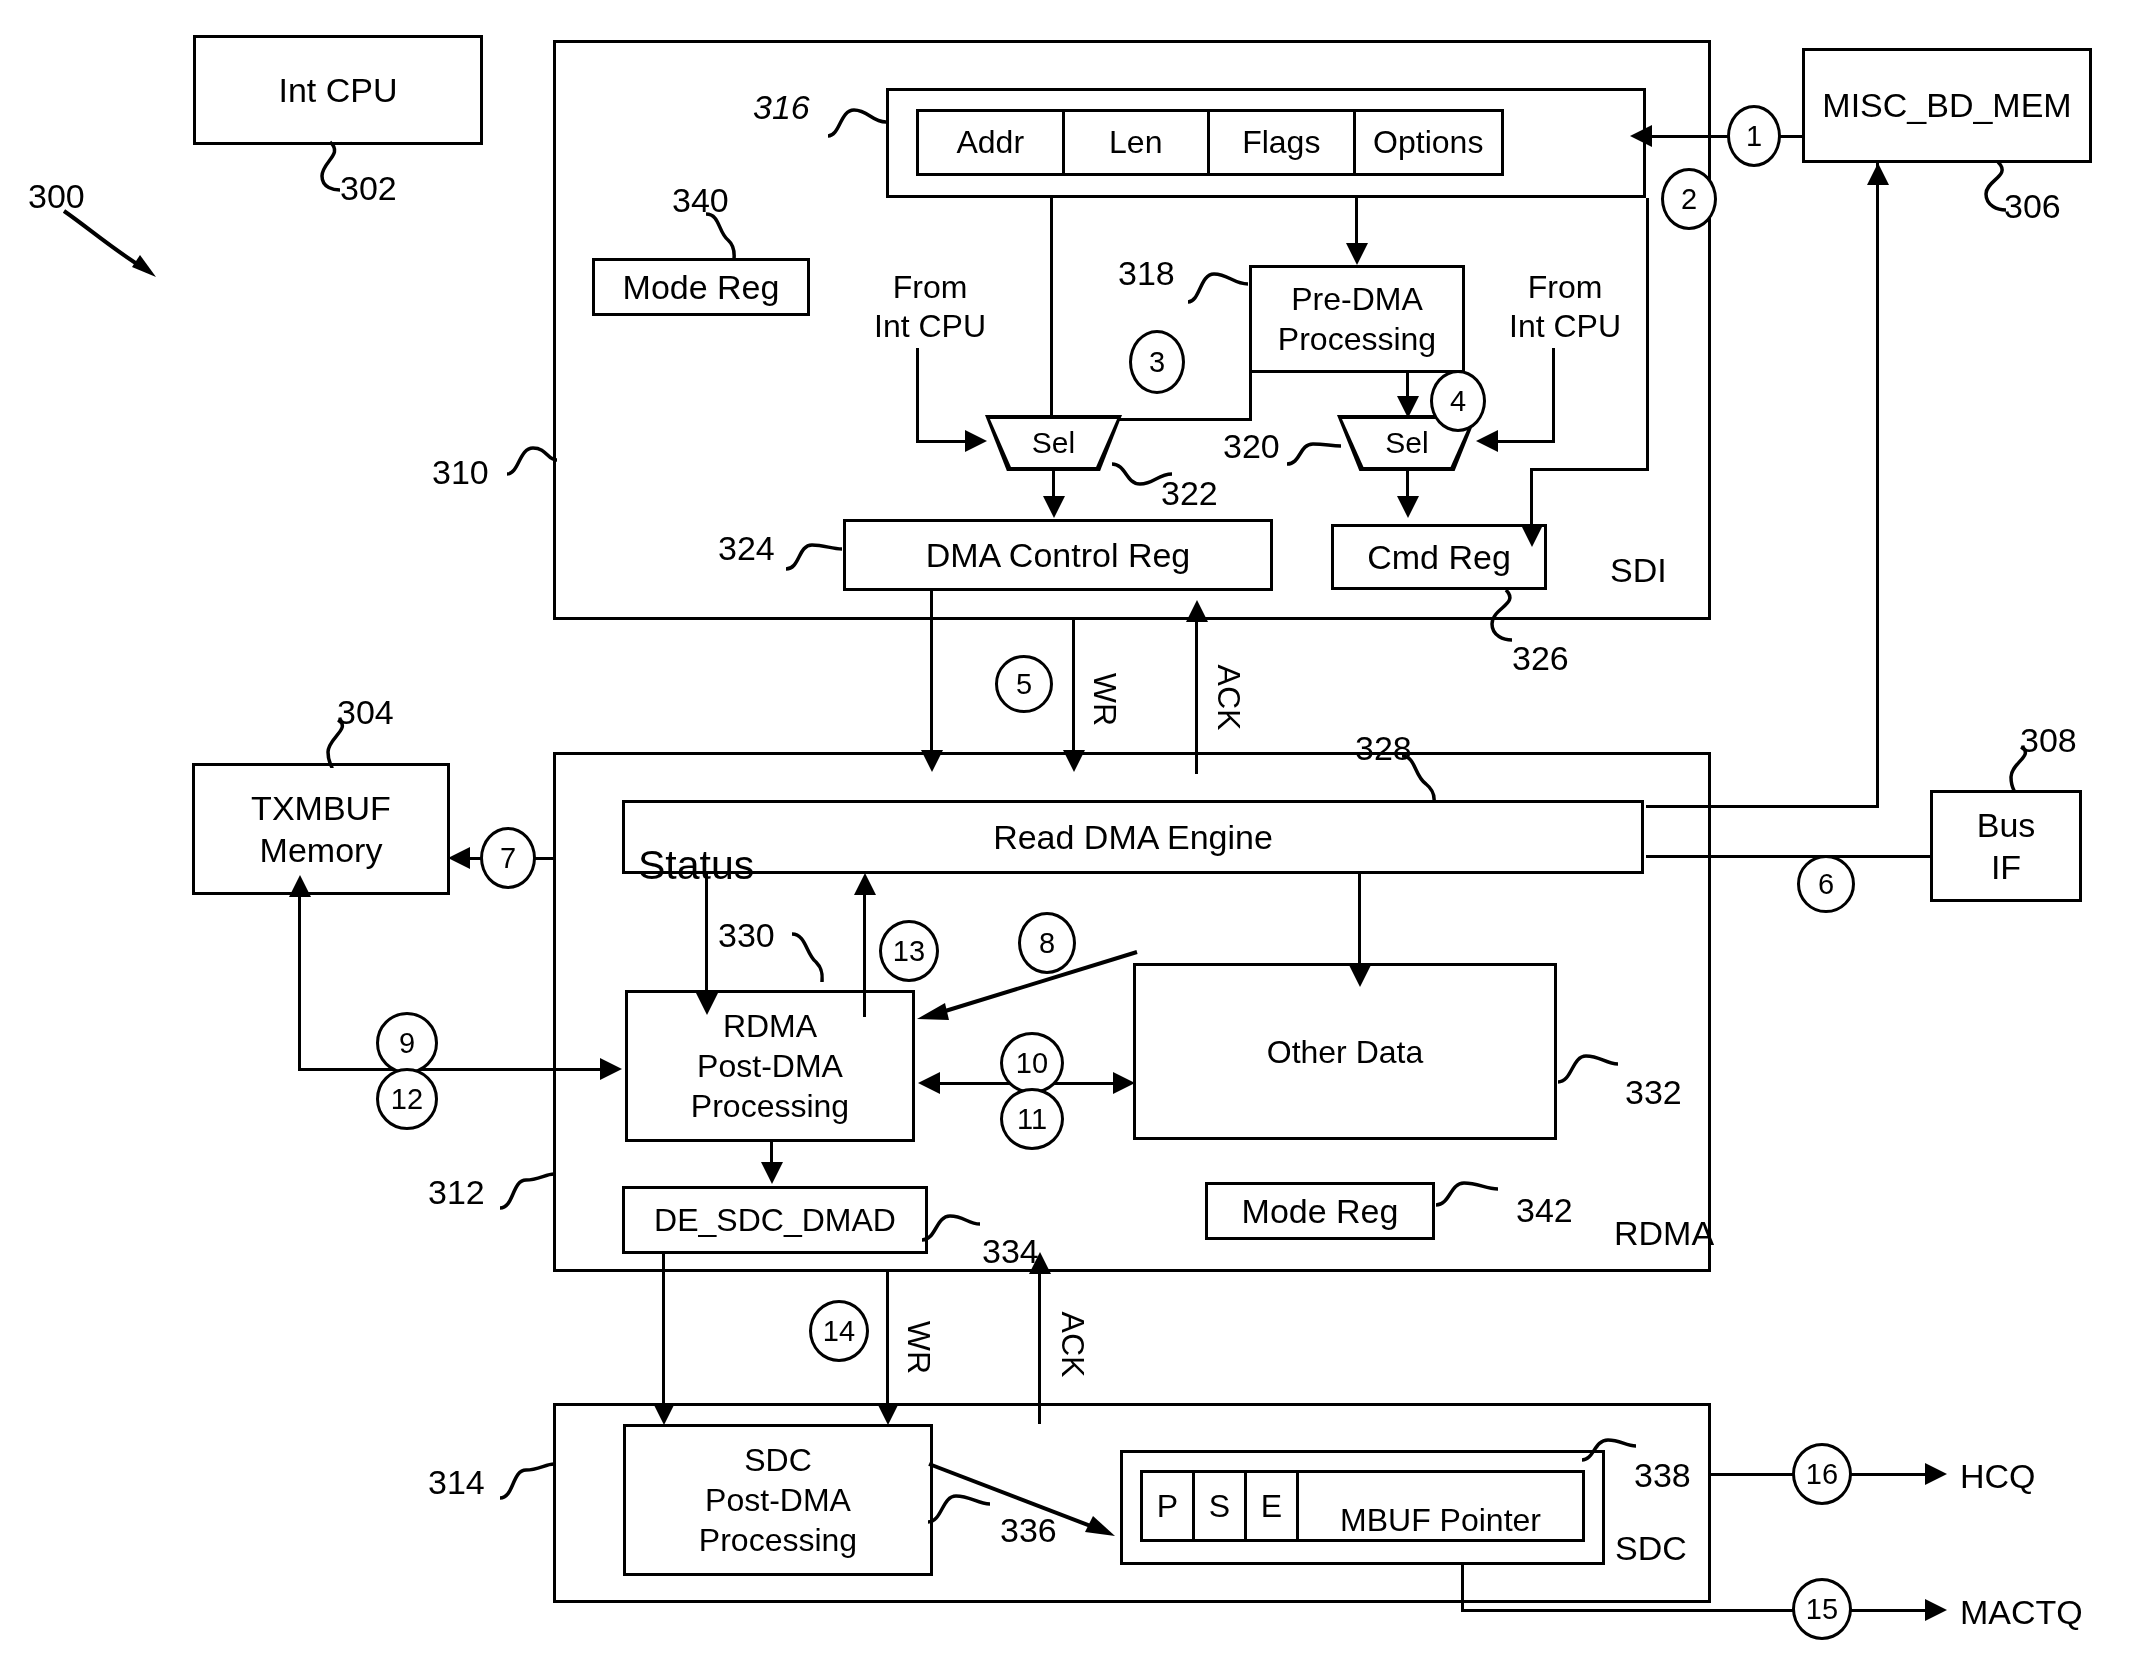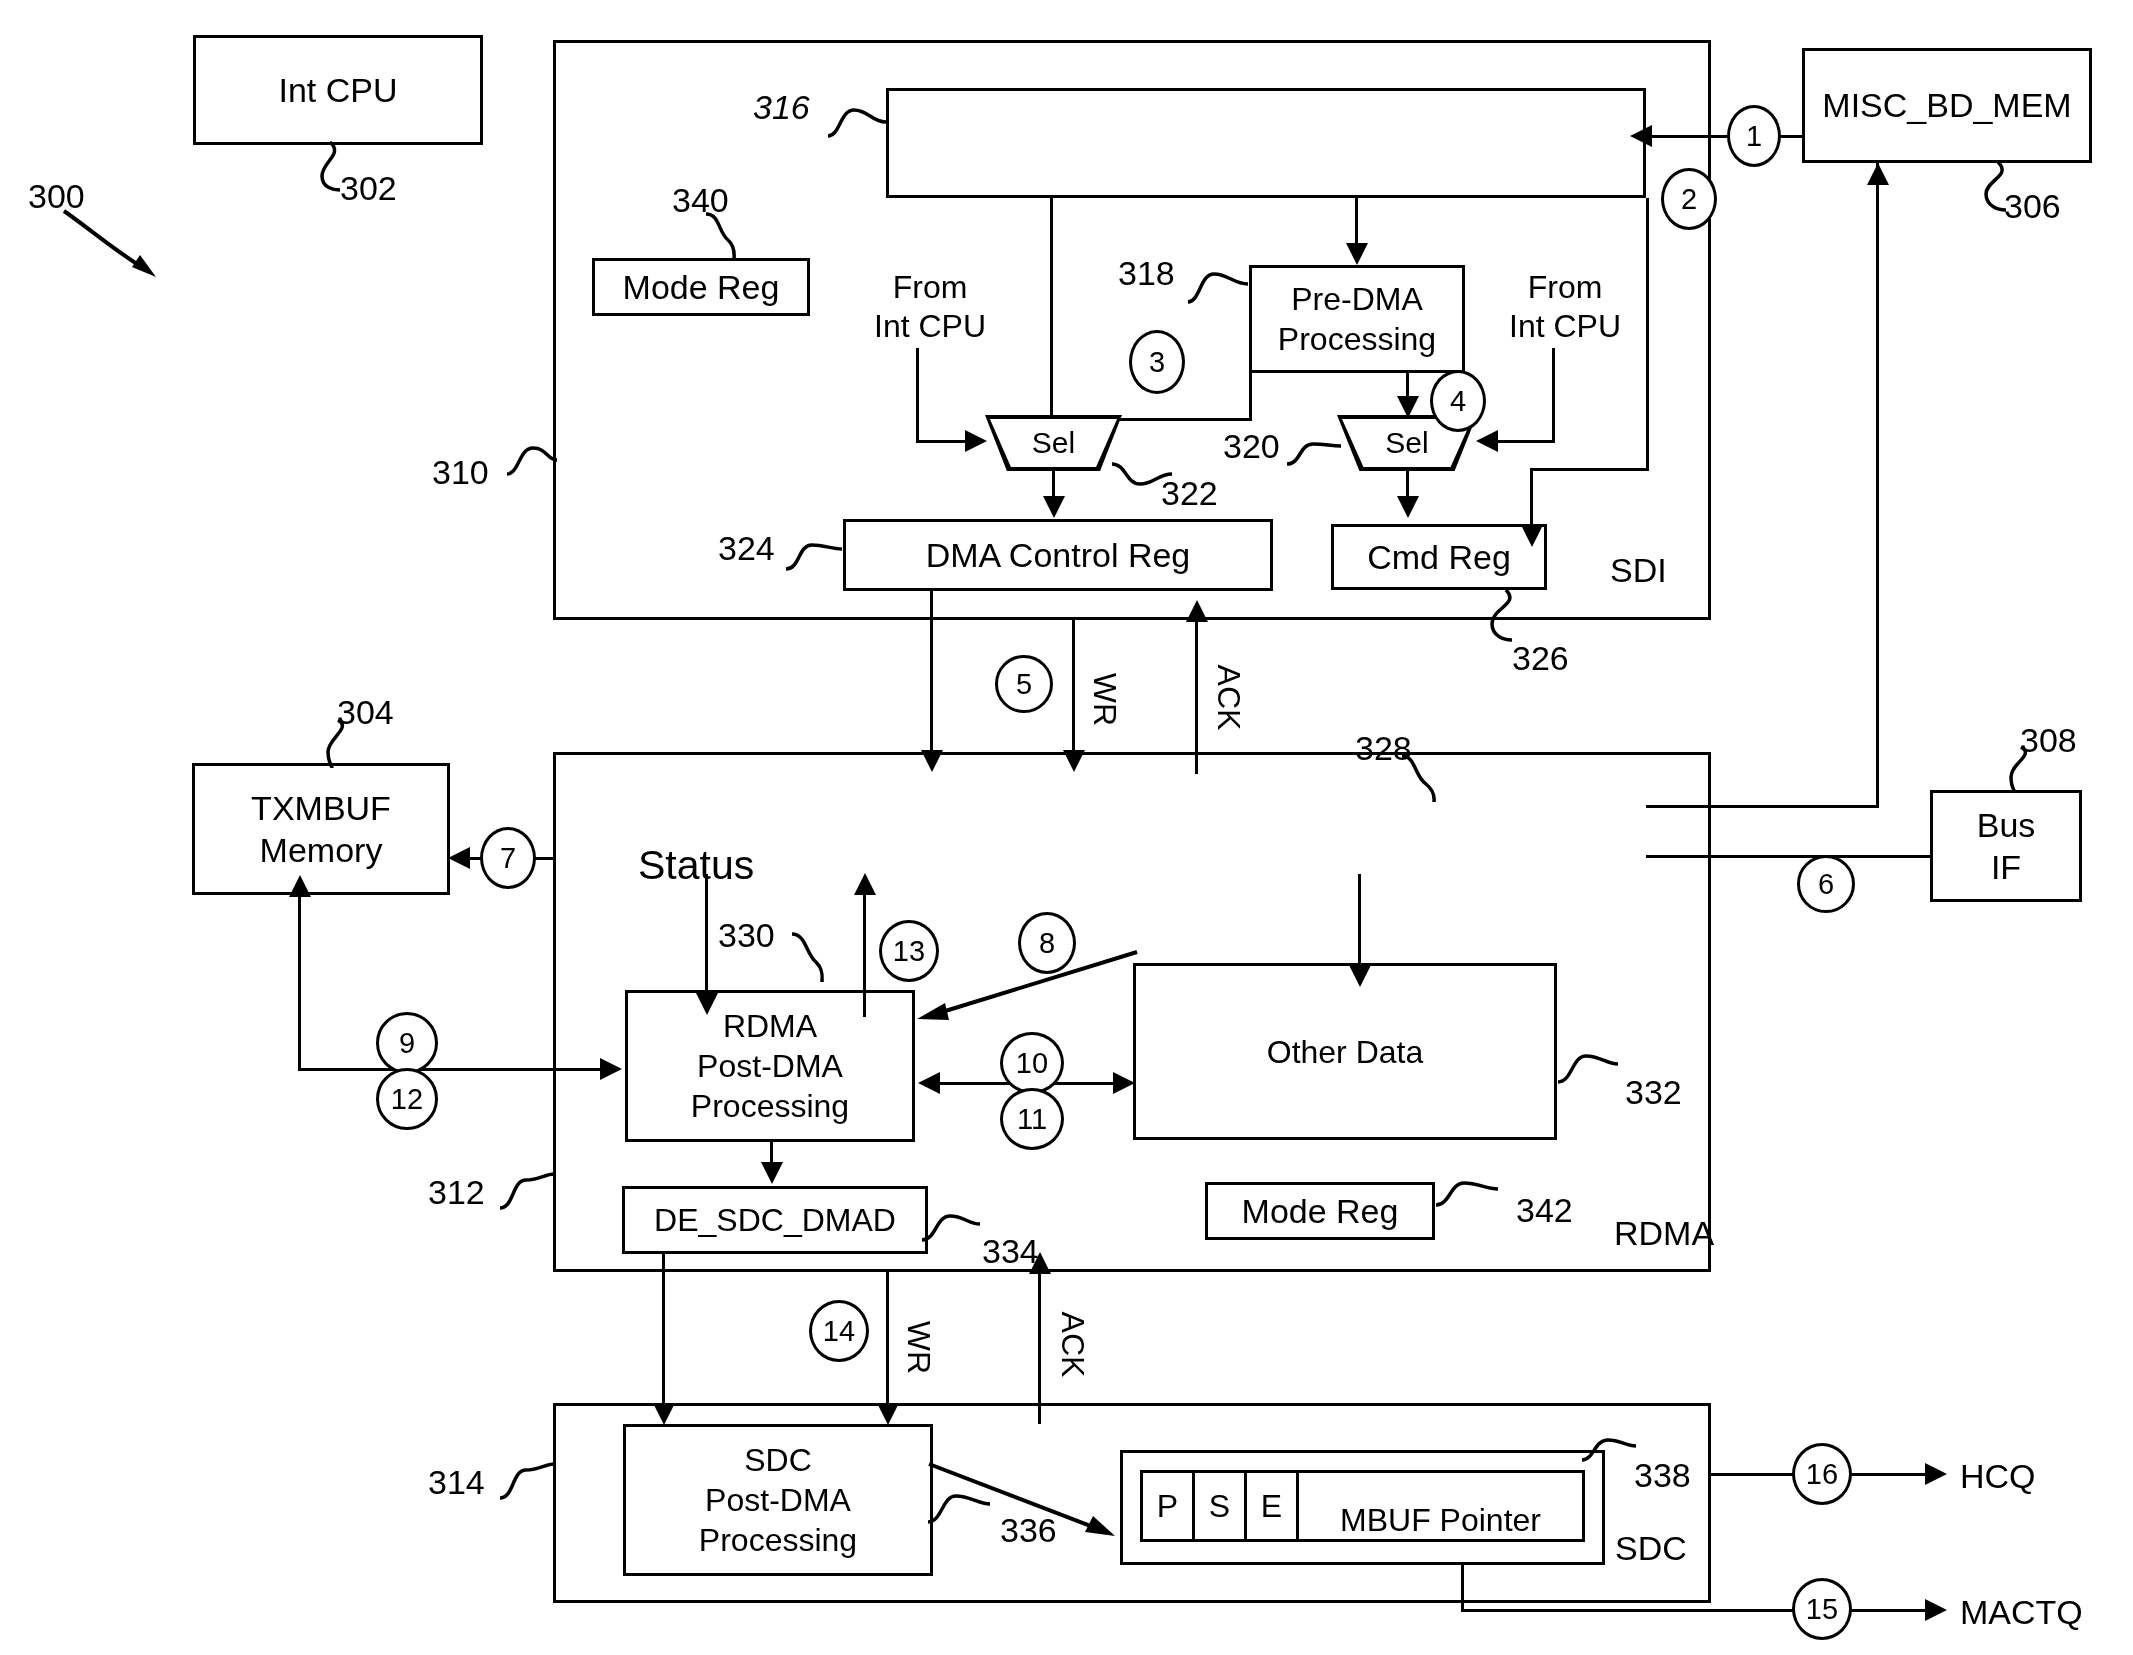--- a/index.html
+++ b/index.html
@@ -139,20 +139,34 @@
 
   <div class="box f34" style="left:1802px; top:48px; width:290px; height:115px;">
     <span>MISC_BD_MEM</span>
   </div>
   <svg class="leader" style="left:1960px; top:160px;" width="70" height="60">
     <path d="M38,2 C52,16 26,20 26,34 C26,46 38,50 46,50" stroke="#000" stroke-width="3.5" fill="none"></path>
   </svg>
   <div class="lbl f34" style="left:2004px; top:186px;">306</div>
 
   <div class="container" style="left:886px; top:88px; width:760px; height:110px;"></div>
+  <div class="cellrow" style="left:916px; top:109px; width:588px; height:67px;">
+    <div class="cell" style="width:147px;">
+      <span>Addr</span>
+    </div>
+    <div class="cell" style="width:147px;">
+      <span>Len</span>
+    </div>
+    <div class="cell" style="width:147px;">
+      <span>Flags</span>
+    </div>
+    <div class="cell" style="width:147px;">
+      <span>Options</span>
+    </div>
+  </div>
   <div class="lbl f34" style="left:753px; top:87px;font-style:italic;">316</div>
   <svg class="leader" style="left:826px; top:96px;" width="70" height="50">
     <path d="M2,40 C14,40 14,14 28,14 C42,14 46,26 60,26" stroke="#000" stroke-width="3.5" fill="none"></path>
   </svg>
 
   <div class="hline" style="left:1648px; top:135px; width:154px;"></div>
   <div class="arrow arr-left" style="left:1630px; top:125px;"></div>
   <div class="circ" style="left:1727px; top:105px; width:54px; height:62px;">
     <span>1</span>
   </div>
@@ -302,20 +316,23 @@
   </div>
 
   <div class="vline" style="left:1876px; top:163px; height:643px;"></div>
   <div class="hline" style="left:1646px; top:805px; width:233px;"></div>
   <div class="arrow arr-up" style="left:1867px; top:163px;"></div>
   <div class="lbl f34" style="left:1355px; top:728px;">328</div>
   <svg class="leader" style="left:1400px; top:752px;" width="66" height="54">
     <path d="M2,4 C16,4 14,24 26,32 C36,40 34,48 34,50" stroke="#000" stroke-width="3.5" fill="none"></path>
   </svg>
 
+  <div class="box f34" style="left:622px; top:800px; width:1022px; height:74px;">
+    <span>Read DMA Engine</span>
+  </div>
   <div class="statuslbl" style="left:638px; top:842px;">Status</div>
 
   <div class="vline" style="left:553px; top:752px; height:108px;"></div>
   <div class="hline" style="left:468px; top:857px; width:88px;"></div>
   <div class="arrow arr-left" style="left:448px; top:847px;"></div>
   <div class="circ" style="left:480px; top:827px; width:56px; height:62px;">
     <span>7</span>
   </div>
 
   <div class="vline" style="left:705px; top:874px; height:120px;"></div>

